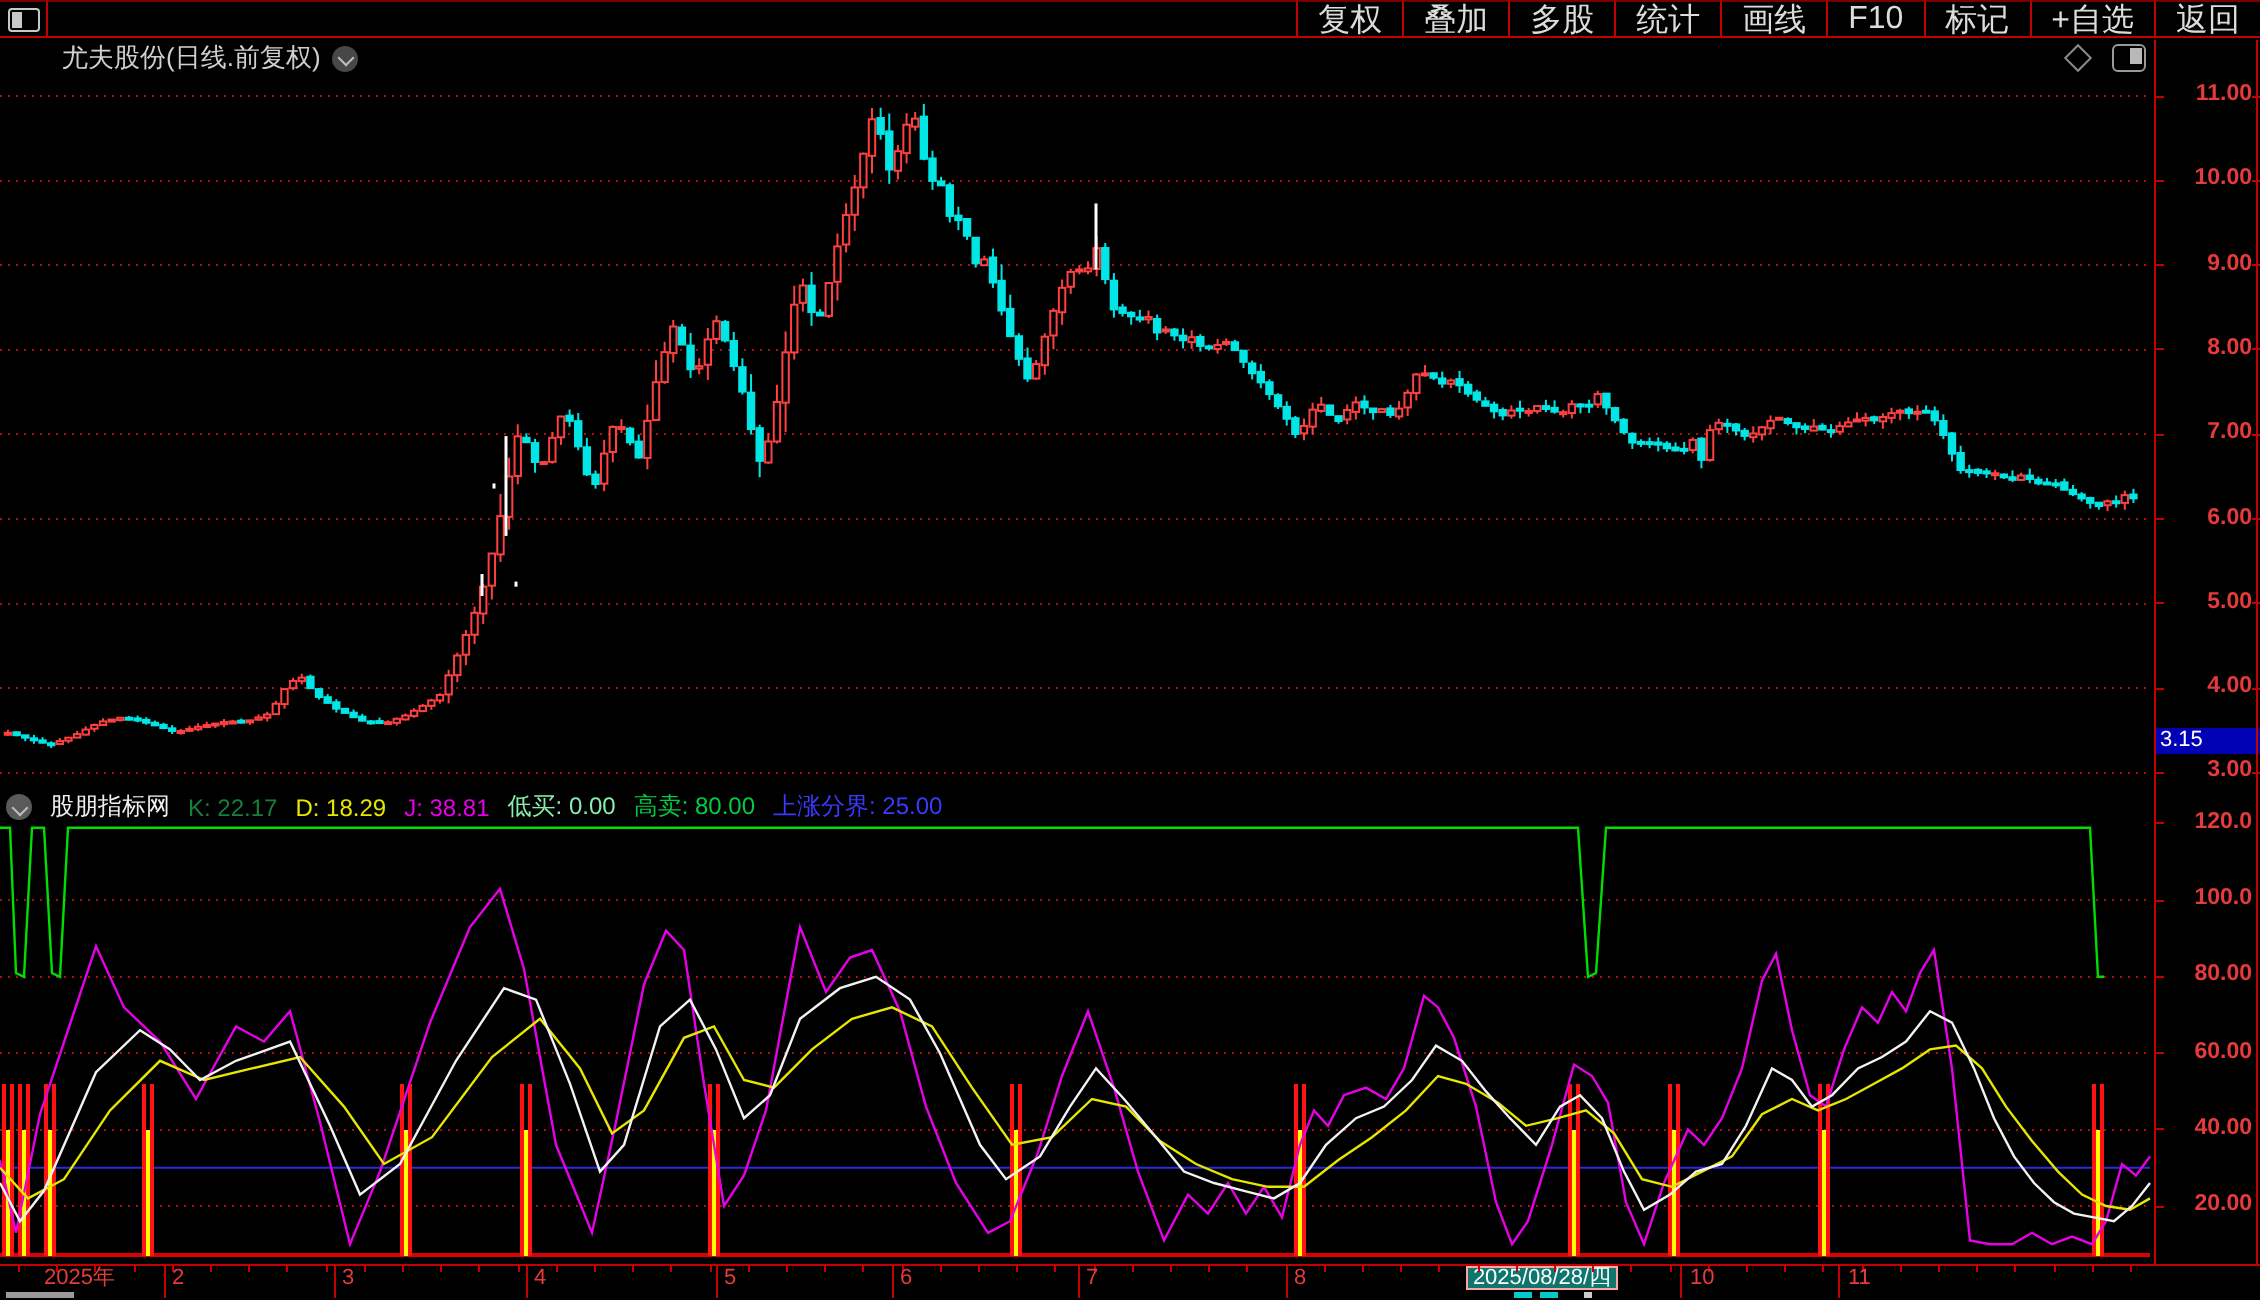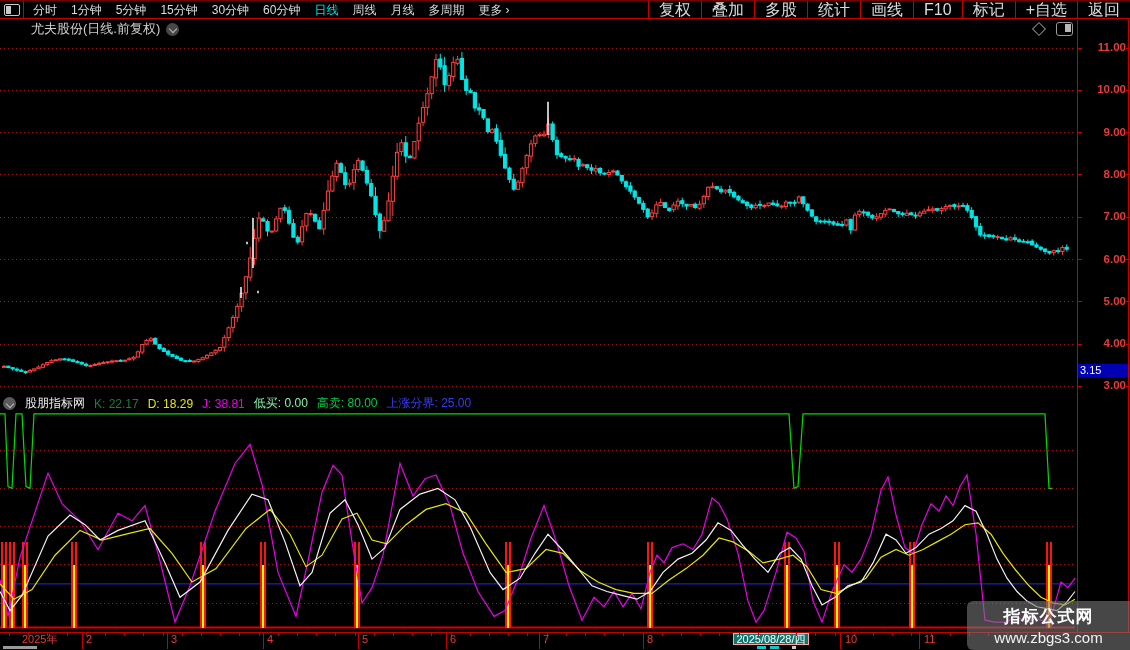--- a/index.html
+++ b/index.html
@@ -62,34 +62,20 @@
 <body>
 
 <div id="screen">
 
   <div id="toolbar">
     <div id="tb-icon-cell">
       <span class="panel-glyph">
           <span class="half-l"></span>
         </span>
     </div>
-    <div id="tb-left-items">
-        <span class="tbi">分时</span>
-        <span class="tbi">1分钟</span>
-        <span class="tbi">5分钟</span>
-        <span class="tbi">15分钟</span>
-        <span class="tbi">30分钟</span>
-        <span class="tbi">60分钟</span>
-        <span class="tbi act">日线</span>
-        <span class="tbi">周线</span>
-        <span class="tbi">月线</span>
-        <span class="tbi">多周期</span>
-        <span class="tbi">更多</span>
-        <span class="more-arrow">›</span>
-      </div>
     <div id="tb-right">
         <span class="tbr">复权</span>
         <span class="tbr">叠加</span>
         <span class="tbr">多股</span>
         <span class="tbr">统计</span>
         <span class="tbr">画线</span>
         <span class="tbr">F10</span>
         <span class="tbr">标记</span>
         <span class="tbr">+自选</span>
         <span class="tbr">返回</span>
@@ -716,20 +702,34 @@
         <rect x="1046" y="147.864" width="2" height="86.136" fill="#ff1212"></rect>
         <rect x="1048" y="170.79" width="2" height="63.21000000000001" fill="#ffff00"></rect>
         <rect x="1050" y="147.864" width="2" height="86.136" fill="#ff1212"></rect>
       </g>
       <polyline points="0,19.9 5,19.9 8,92.5 12,94.4 16,19.9 22,19.9 26,92.5 30,94.4 34,19.9 789,19.9 794,94.4 798,92.5 803,19.9 1045,19.9 1049,94.4 1052,94.4" fill="none" stroke="#00dd00" stroke-width="1.2"></polyline>
       <polyline points="0,186.1 8,222.4 20,163.1 48,79.1 62,109.7 80,126.8 98,155.5 118,119.2 132,126.8 145,111.6 160,167.0 175,228.1 190,191.8 215,117.3 235,69.5 250,50.4 262,90.5 278,178.4 296,222.4 308,167.0 322,98.2 333,71.4 342,81.0 352,147.9 362,209.0 372,193.7 383,161.2 400,69.5 413,102.0 425,84.8 436,81.0 450,111.6 463,159.3 478,197.5 494,222.4 505,216.6 519,182.3 531,144.0 544,111.6 557,149.8 569,191.8 582,226.2 594,203.3 604,212.8 614,197.5 623,212.8 632,199.4 641,214.7 650,178.4 657,161.2 664,168.9 672,153.6 683,149.8 693,155.5 702,140.2 712,103.9 719,109.7 727,124.9 738,159.3 748,207.1 756,228.1 764,216.6 776,178.4 787,138.3 796,144.0 804,157.4 813,207.1 822,228.1 832,197.5 844,170.8 852,178.4 861,165.1 871,140.2 881,96.3 888,82.9 896,121.1 905,153.6 913,159.3 922,130.7 931,109.7 939,117.3 946,102.0 953,111.6 960,92.5 967,81.0 976,140.2 985,226.2 995,228.1 1006,228.1 1016,222.4 1026,228.1 1036,224.3 1046,228.1 1053,216.6 1061,188.0 1068,193.7 1075,184.2" fill="none" stroke="#e600e6" stroke-width="1.2"></polyline>
       <polyline points="0,189.9 14,205.2 32,195.6 55,161.2 80,136.4 102,146.0 126,140.2 150,134.5 172,159.3 192,188.0 216,174.6 246,134.5 270,115.4 290,140.2 306,172.7 322,161.2 342,124.9 357,119.2 372,146.0 387,149.8 406,130.7 426,115.4 446,109.7 466,119.2 486,149.8 506,178.4 526,174.6 546,155.5 563,159.3 580,176.5 598,188.0 616,195.6 634,199.4 652,199.4 669,186.1 686,174.6 703,161.2 719,144.0 733,147.9 749,157.4 763,168.9 779,165.1 793,161.2 807,172.7 821,195.6 836,199.4 851,191.8 866,184.2 881,163.1 896,155.5 909,161.2 923,155.5 937,147.9 951,140.2 965,130.7 978,128.8 991,140.2 1003,159.3 1016,176.5 1029,191.8 1041,203.3 1053,209.0 1065,210.9 1075,205.2" fill="none" stroke="#e6e600" stroke-width="1.2"></polyline>
       <polyline points="0,197.5 10,216.6 22,201.4 48,142.1 70,121.1 85,130.7 100,146.0 118,136.4 145,126.8 165,168.9 180,203.3 200,188.0 228,136.4 252,100.1 268,105.8 285,147.9 300,191.8 312,178.4 330,119.2 345,105.8 358,130.7 372,165.1 385,153.6 400,115.4 420,100.1 438,94.4 455,105.8 470,132.6 490,178.4 503,195.6 520,184.2 535,159.3 548,140.2 562,155.5 578,174.6 592,191.8 607,197.5 622,201.4 637,205.2 650,197.5 663,178.4 678,165.1 692,159.3 706,146.0 718,128.8 731,136.4 743,151.7 755,165.1 768,178.4 780,159.3 790,153.6 801,165.1 812,191.8 822,210.9 835,203.3 848,191.8 861,188.0 873,168.9 886,140.2 896,146.0 906,159.3 916,153.6 929,140.2 941,134.5 953,126.8 965,111.6 976,117.3 987,140.2 997,165.1 1007,184.2 1017,197.5 1027,207.1 1037,212.8 1047,214.7 1057,216.6 1066,209.0 1075,197.5" fill="none" stroke="#f2f2f2" stroke-width="1.2"></polyline>
     </svg>
 
+  <div class="axis-col" id="ind-axis" style="left:1077px;top:394px;width:53px;height:238px;">
+      <div class="pat" style="top: 17.45px;"></div>
+      <div class="pal" style="top: 10.95px;">120.0</div>
+      <div class="pat" style="top: 55.66px;"></div>
+      <div class="pal" style="top: 49.16px;">100.0</div>
+      <div class="pat" style="top: 93.87px;"></div>
+      <div class="pal" style="top: 87.37px;">80.00</div>
+      <div class="pat" style="top: 132.08px;"></div>
+      <div class="pal" style="top: 125.58px;">60.00</div>
+      <div class="pat" style="top: 170.29px;"></div>
+      <div class="pal" style="top: 163.79px;">40.00</div>
+      <div class="pat" style="top: 208.5px;"></div>
+      <div class="pal" style="top: 202px;">20.00</div>
+    </div>
 
   <div class="vline-red" style="left:1077px;top:20px;height:626px;"></div>
   <div class="vline-red" style="left:1128px;top:20px;height:612px;"></div>
 
   <div id="date-axis">
     <div id="date-tag" style="left: 733px; width: 76px;">2025/08/28/四</div>
   <div class="dtick" style="left: 9px;"></div>
       <div class="dtick" style="left: 28px;"></div>
       <div class="dtick" style="left: 47px;"></div>
       <div class="dtick" style="left: 67px;"></div>
@@ -815,18 +815,14 @@
       <div class="btick" style="left: 539px;"></div>
       <div class="btick" style="left: 643px;"></div>
       <div class="btick" style="left: 840px;"></div>
       <div class="btick" style="left: 919px;"></div>
       <div class="frag" style="left: 3px; width: 34px; background: rgb(154, 154, 154);"></div>
       <div class="frag" style="left: 757px; width: 9px; background: rgb(0, 204, 204);"></div>
       <div class="frag" style="left: 770px; width: 9px; background: rgb(0, 204, 204);"></div>
       <div class="frag" style="left: 792px; width: 4px; background: rgb(204, 204, 204);"></div>
     </div>
 
-  <div id="watermark">
-    <span id="wm1">指标公式网</span>
-    <span id="wm2">www.zbgs3.com</span>
-  </div>
 
 </div>
 
 </body></html>

